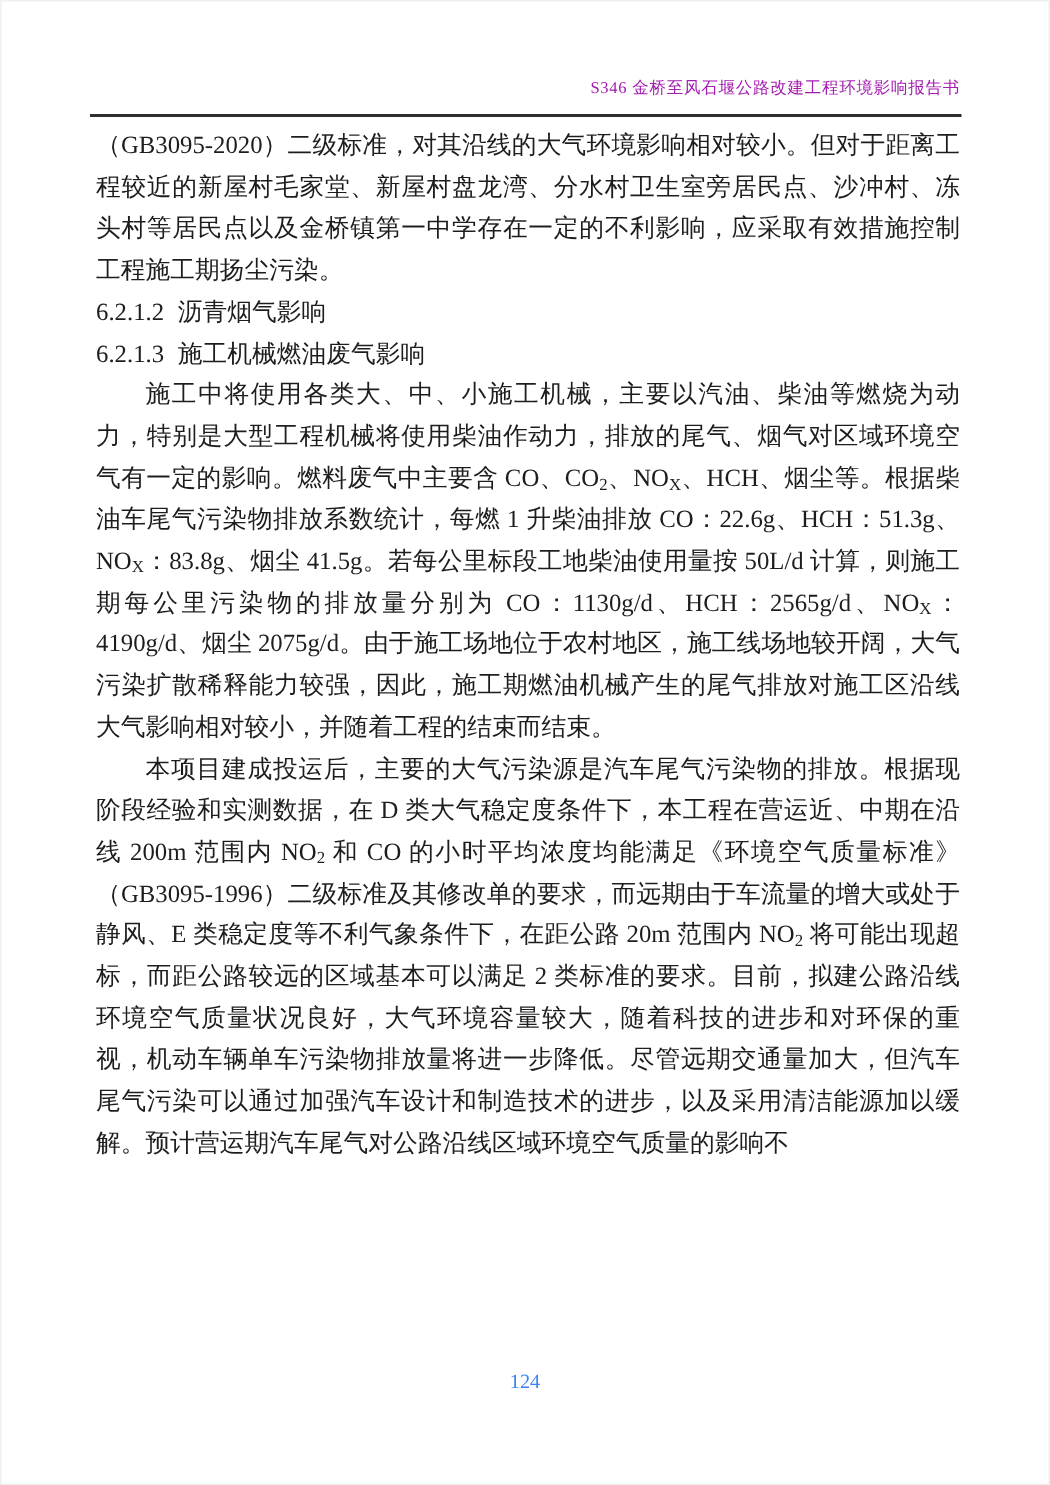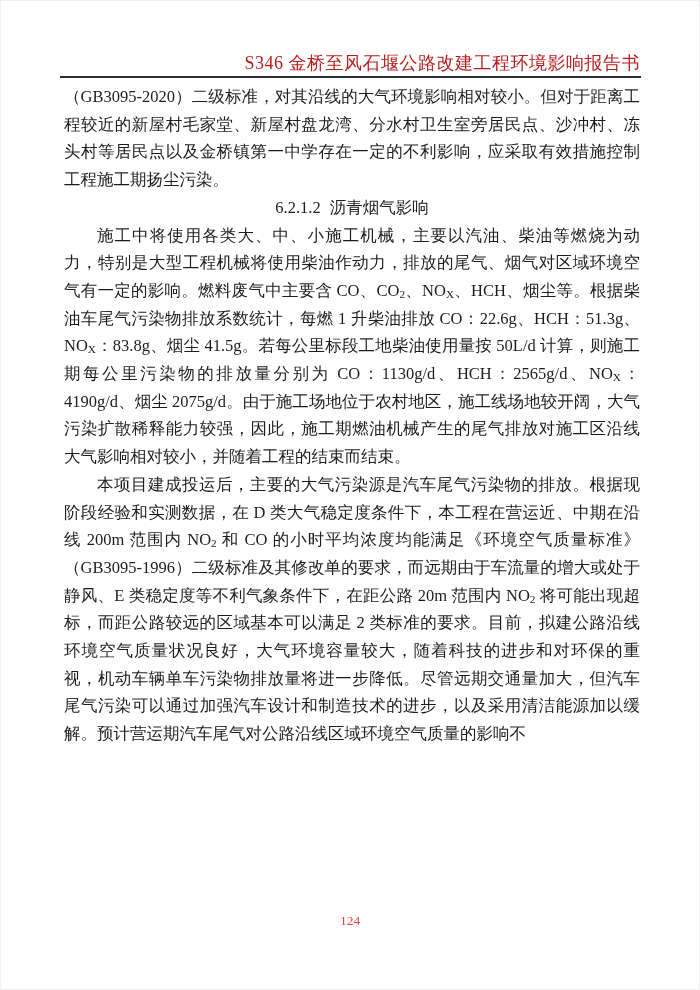--- a/index.html
+++ b/index.html
@@ -17,23 +17,23 @@
     font-family: "Liberation Serif", "DejaVu Serif", serif;
     color: #1e1e1e;
     overflow: hidden;
   }
   .running-title {
     position: absolute;
     top: 51px;
     left: 52px;
     right: 60px;
     text-align: right;
-    font-size: 18px;
+    font-size: 11px;
     letter-spacing: 0.5px;
-    color: #b91c1c;
+    color: #a21caf;
     white-space: nowrap;
   }
   .header-rule {
     position: absolute;
     top: 76px;
     left: 60px;
     right: 59px;
     height: 0;
     border-top: 2px solid #2e2e2e;
   }
@@ -48,21 +48,21 @@
     text-justify: inter-character;
     color: #1d1d1d;
   }
   .content p, .content h3 {
     margin: 0;
     padding: 0;
   }
   .content h3 {
     font-size: 16.5px;
     font-weight: normal;
-    text-align: center;
+    text-align: left;
   }
   .para-indent {
     text-indent: 2em;
   }
   .h-title {
     margin-left: 0.55em;
   }
   .h-title.gap-wide {
     margin-left: 1.05em;
   }
@@ -71,41 +71,44 @@
     line-height: 0;
     vertical-align: -0.22em;
   }
   .page-number {
     position: absolute;
     top: 913px;
     left: 0;
     right: 0;
     text-align: center;
     font-size: 13.5px;
-    color: #ef4444;
+    color: #3b82f6;
   }
 </style>
 </head>
 <body>
 
 <div class="page">
 
   <div class="running-title">S346 金桥至风石堰公路改建工程环境影响报告书</div>
 
   <div class="header-rule"></div>
 
   <div class="content">
 
     <p class="para">（GB3095-2020）二级标准，对其沿线的大气环境影响相对较小。但对于距离工程较近的新屋村毛家堂、新屋村盘龙湾、分水村卫生室旁居民点、沙冲村、冻头村等居民点以及金桥镇第一中学存在一定的不利影响，应采取有效措施控制工程施工期扬尘污染。</p>
 
     <h3>
       <span>6.2.1.2</span><span class="h-title">沥青烟气影响</span>
     </h3>
 
 
+    <h3>
+      <span>6.2.1.3</span><span class="h-title">施工机械燃油废气影响</span>
+    </h3>
 
     <p class="para-indent"><span>施工中将使用各类大、中、小施工机械，主要以汽油、柴油等燃烧为动力，特别是大型工程机械将使用柴油作动力，排放的尾气、烟气对区域环境空气有一定的影响。燃料废气中主要含 CO、CO</span><sub>2</sub><span>、NO</span><sub>X</sub><span>、HCH、烟尘等。根据柴油车尾气污染物排放系数统计，每燃 1 升柴油排放 CO：22.6g、HCH：51.3g、NO</span><sub>X</sub><span>：83.8g、烟尘 41.5g。若每公里标段工地柴油使用量按 50L/d 计算，则施工期每公里污染物的排放量分别为 CO：1130g/d、HCH：2565g/d、NO</span><sub>X</sub><span>：4190g/d、烟尘 2075g/d。由于施工场地位于农村地区，施工线场地较开阔，大气污染扩散稀释能力较强，因此，施工期燃油机械产生的尾气排放对施工区沿线大气影响相对较小，并随着工程的结束而结束。</span></p>
 
 
     <p class="para-indent"><span>本项目建成投运后，主要的大气污染源是汽车尾气污染物的排放。根据现阶段经验和实测数据，在 D 类大气稳定度条件下，本工程在营运近、中期在沿线 200m 范围内 NO</span><sub>2</sub><span> 和 CO 的小时平均浓度均能满足《环境空气质量标准》（GB3095-1996）二级标准及其修改单的要求，而远期由于车流量的增大或处于静风、E 类稳定度等不利气象条件下，在距公路 20m 范围内 NO</span><sub>2</sub><span> 将可能出现超标，而距公路较远的区域基本可以满足 2 类标准的要求。目前，拟建公路沿线环境空气质量状况良好，大气环境容量较大，随着科技的进步和对环保的重视，机动车辆单车污染物排放量将进一步降低。尽管远期交通量加大，但汽车尾气污染可以通过加强汽车设计和制造技术的进步，以及采用清洁能源加以缓解。预计营运期汽车尾气对公路沿线区域环境空气质量的影响不</span></p>
 
   </div>
 
   <div class="page-number">124</div>
 

